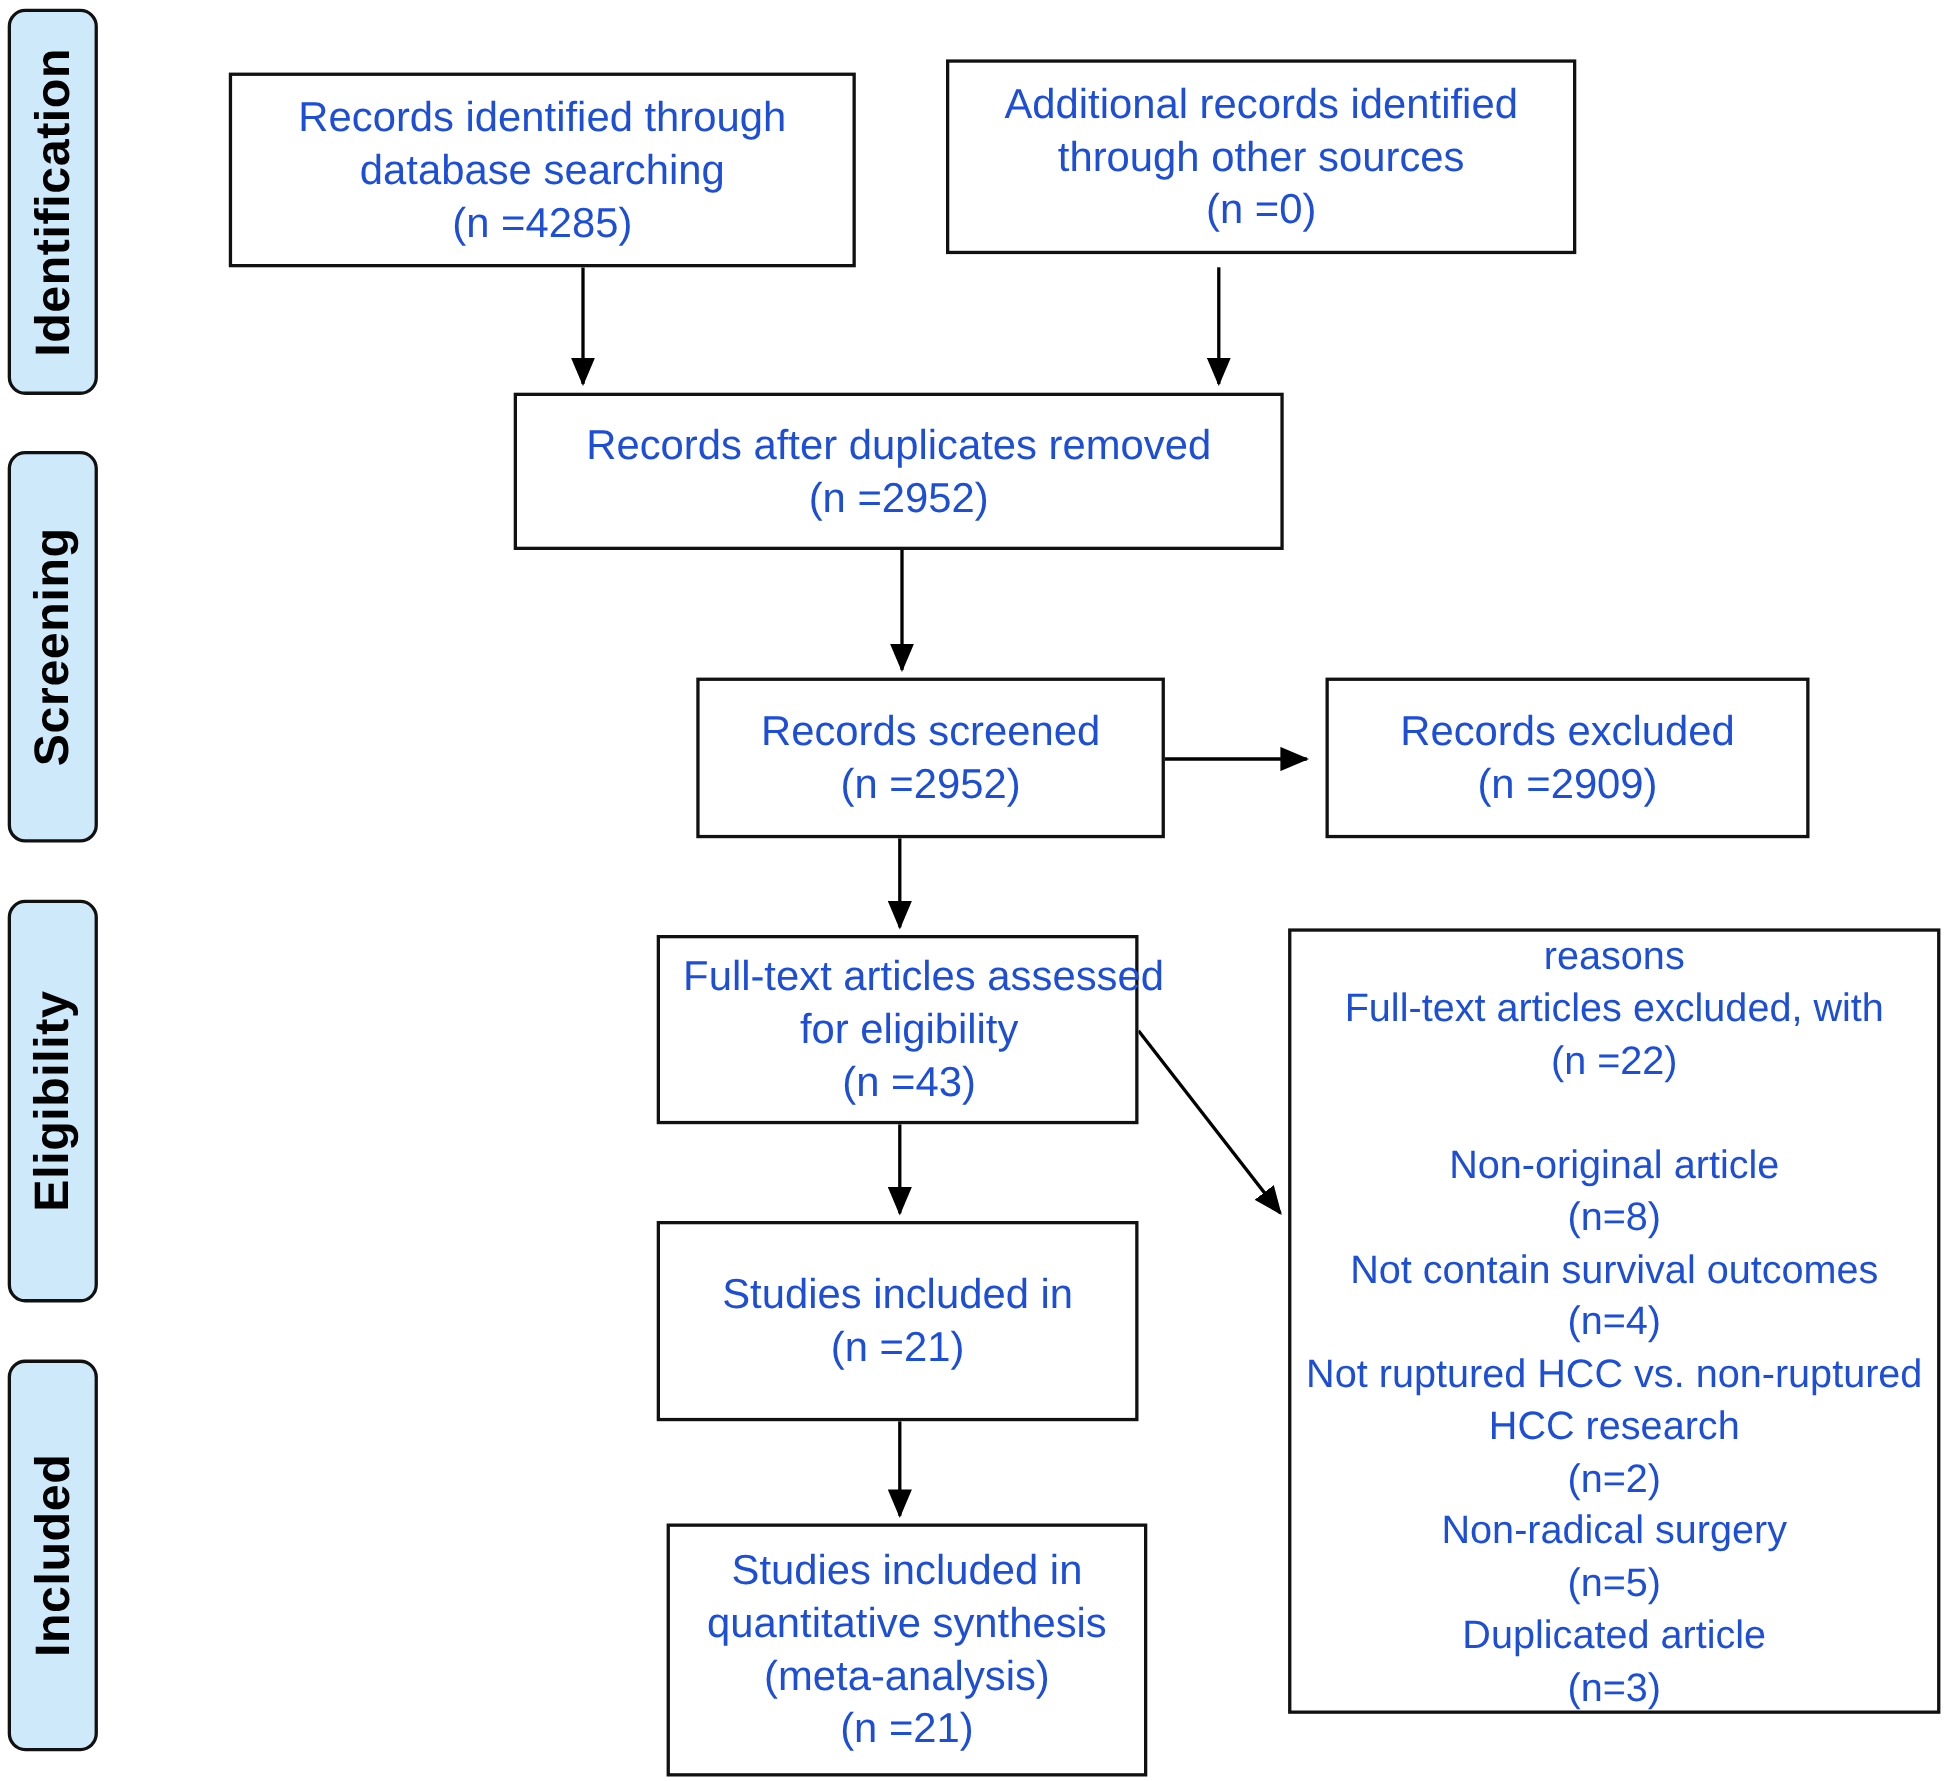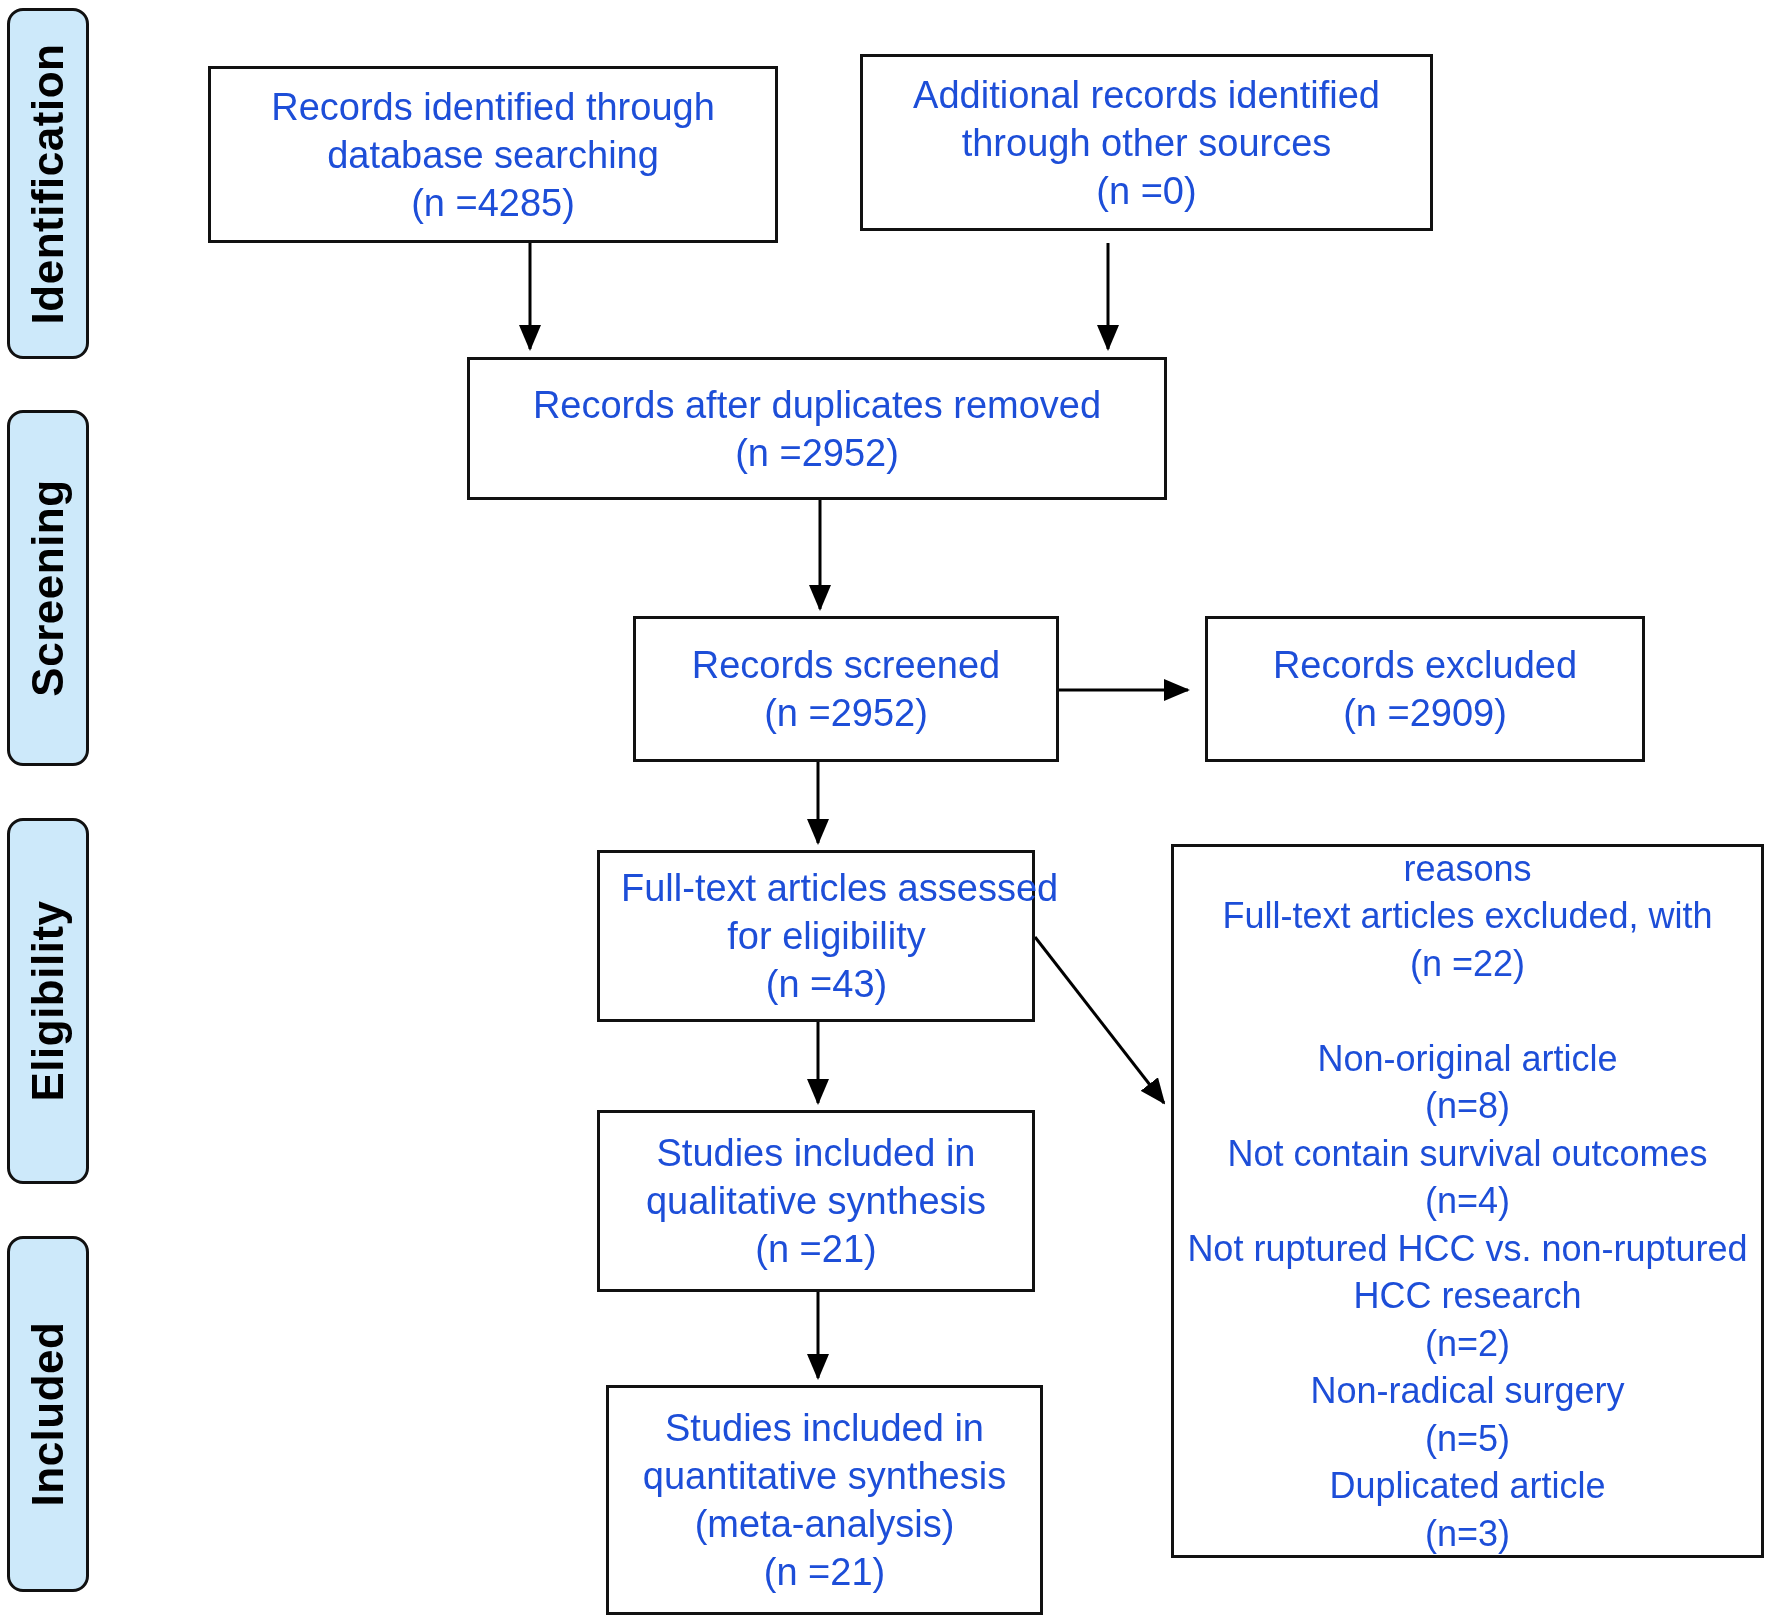--- a/index.html
+++ b/index.html
@@ -142,21 +142,20 @@
       <div>HCC research</div>
       <div>(n=2)</div>
       <div>Non-radical surgery</div>
       <div>(n=5)</div>
       <div>Duplicated article</div>
       <div>(n=3)</div>
     </div>
 
   <div class="box" style="left:597px; top:1110px; width:438px; height:182px;">
       <div>Studies included in</div>
-      <div>qualitative synthesis</div>
       <div>(n =21)</div>
     </div>
 
   <div class="box" style="left:606px; top:1385px; width:437px; height:230px;">
       <div>Studies included in</div>
       <div>quantitative synthesis</div>
       <div>(meta-analysis)</div>
       <div>(n =21)</div>
     </div>
 

